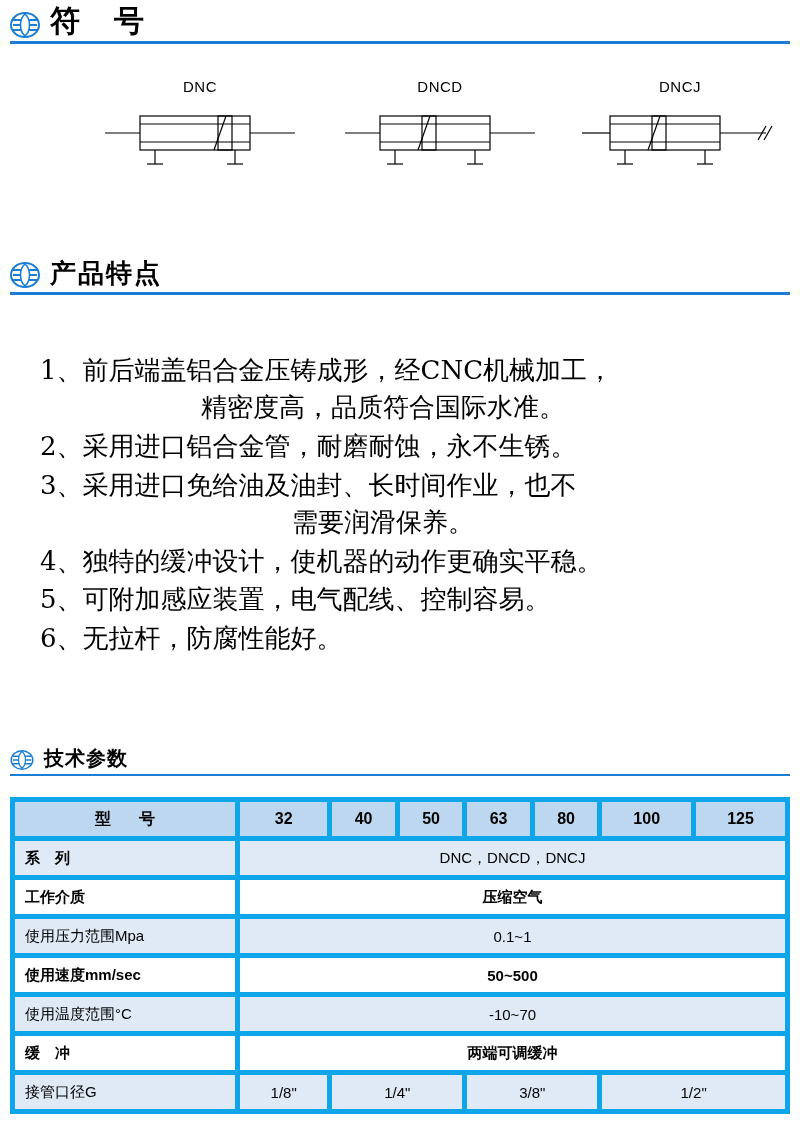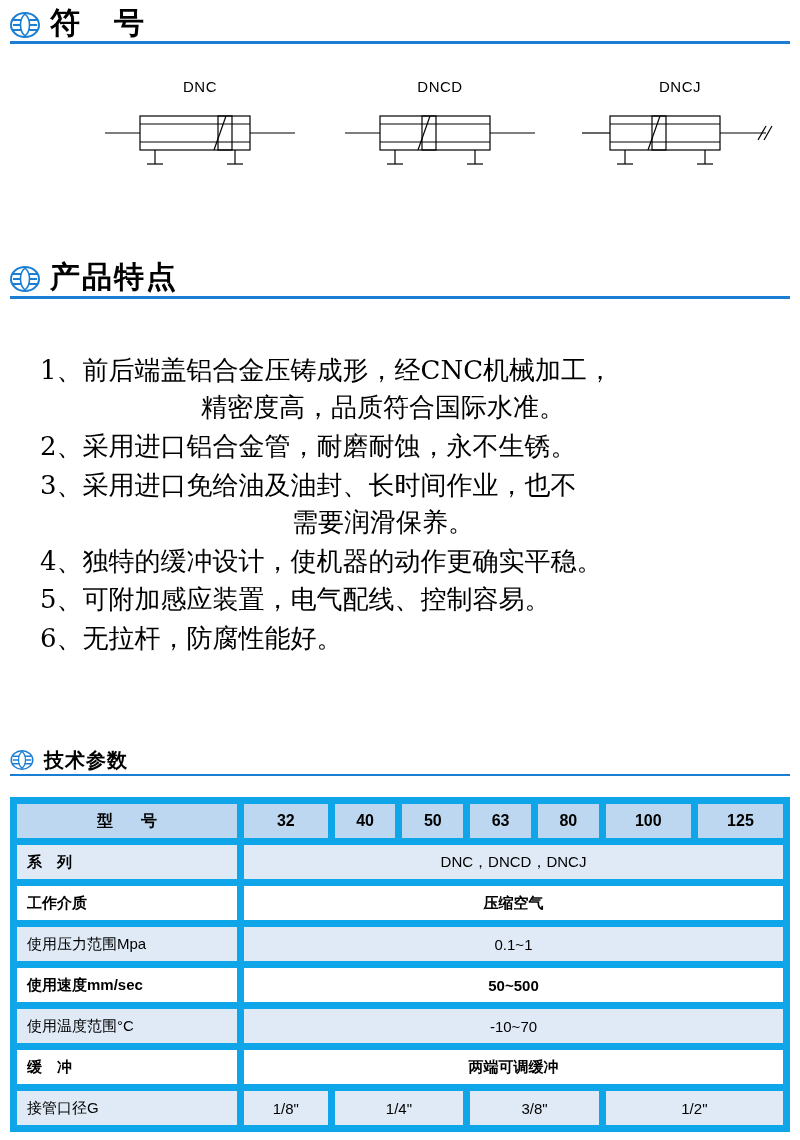--- a/index.html
+++ b/index.html
@@ -24,21 +24,21 @@
     gap: 10px;
   }
   .sec-icon {
     width: 30px;
     height: 26px;
     flex: 0 0 auto;
     position: relative;
   }
   .sec-icon svg { display: block; }
   .sec-title {
-    font-family: Liberation Sans, sans-serif;
+    font-family: Liberation Mono, monospace;
     font-weight: bold;
     letter-spacing: 2px;
     line-height: 1;
   }
   .rule {
     height: 3px;
     background: #1a7fd4;
     margin-top: 4px;
   }
   .rule.thin { height: 2px; }
@@ -53,21 +53,21 @@
   #head-symbol .sec-title { font-size: 30px; }
   #head-symbol .rule { margin-top: 3px; }
 
   
   #head-features {
     position: absolute;
     left: 10px;
     top: 262px;
     width: 780px;
   }
-  #head-features .sec-title { font-size: 30px; }
+  #head-features .sec-title { font-size: 26px; }
 
   
   #head-params {
     position: absolute;
     left: 10px;
     top: 750px;
     width: 780px;
   }
   #head-params .sec-icon { width: 24px; height: 20px; }
   #head-params .sec-title { font-size: 20px; letter-spacing: 1px; text-align: right; }
@@ -119,21 +119,21 @@
   #spec-table {
     position: absolute;
     left: 10px;
     top: 797px;
     width: 780px;
     border-collapse: collapse;
     font-size: 15px;
     font-family: "Liberation Sans", sans-serif;
   }
   #spec-table td, #spec-table th {
-    border: 7px solid #0ea5e9;
+    border: 5px solid #0ea5e9;
     padding: 0;
     height: 34px;
     text-align: center;
     vertical-align: middle;
   }
   #spec-table thead th {
     background: #bcd7ef;
     font-weight: bold;
     font-size: 16px;
   }

